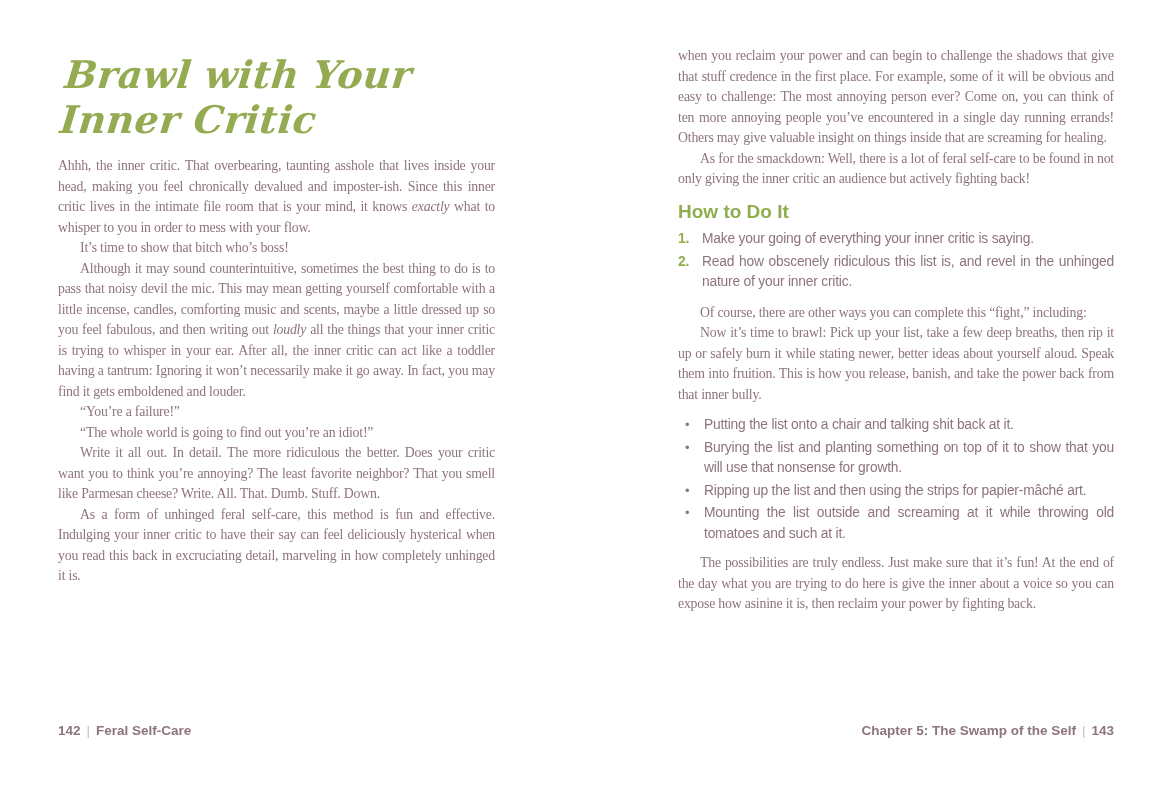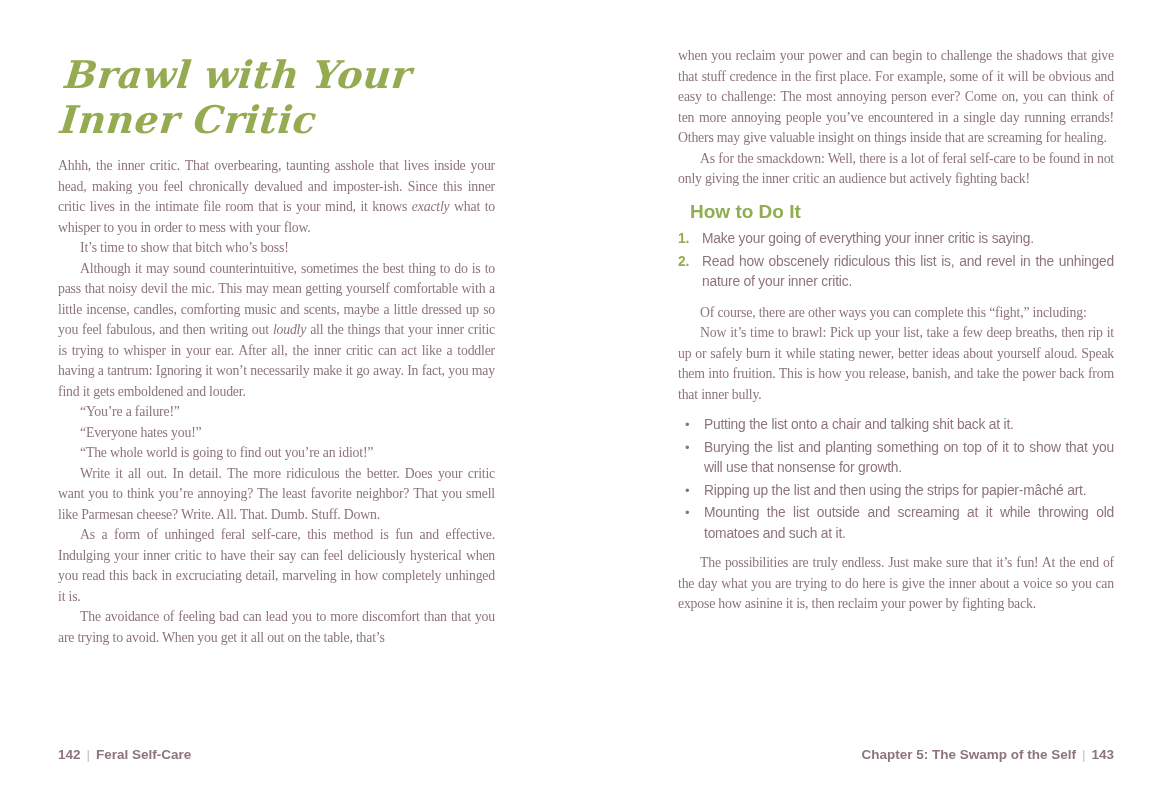--- a/index.html
+++ b/index.html
@@ -18,34 +18,34 @@
     color:#94ab51;font-family:"DejaVu Serif", serif;font-style:italic;font-weight:bold;
     font-size:38px;line-height:45px;margin:0 0 14px 0;text-align:left;
     transform:skewX(-6deg);transform-origin:left bottom;letter-spacing:0.5px;
   }
   p{margin:0;padding:0;font-family:Liberation Serif, serif;}
   .indent{text-indent:22px;}
   em{font-style:italic;}
 
   .section-heading{
     color:#8fae4e;font-size:19px;font-weight:bold;letter-spacing:0;
-    margin:12px 0 7px 12px;text-align:left;
+    margin:12px 0 7px 0;text-align:left;
   }
   .olist{margin:0 0 10px 0;}
   .oitem{display:flex;margin:0 0 2px 0;}
   .onum{flex:0 0 24px;color:#8fae4e;font-weight:bold;}
   .otext{flex:1;text-align:justify;}
 
   .ulist{margin:10px 0 9px 0;}
   .uitem{display:flex;margin:0 0 2px 0;}
   .umark{flex:0 0 26px;box-sizing:border-box;padding-left:7px;font-size:13px;}
   .utext{flex:1;text-align:justify;}
 
   .footer{
-    position:absolute;top:747px;color:#8d747d;font-size:13.5px;letter-spacing:0;
+    position:absolute;top:723px;color:#8d747d;font-size:13.5px;letter-spacing:0;
     font-weight:bold;
   }
   .footer-left{left:58px;text-align:left;}
   .footer-right{right:59px;}
   .fsep{color:#c9b9bf;font-weight:normal;padding:0 6px;}
 </style>
 </head>
 <body>
 
 <div class="spread">
@@ -56,26 +56,24 @@
       <div>Inner Critic</div>
     </div>
 
     <p><span>Ahhh, the inner critic. That overbearing, taunting asshole that lives inside your head, making you feel chronically devalued and imposter-ish. Since this inner critic lives in the intimate file room that is your mind, it knows </span><em>exactly</em><span> what to whisper to you in order to mess with your flow.</span></p>
 
     <p class="indent">It’s time to show that bitch who’s boss!</p>
 
     <p class="indent"><span>Although it may sound counterintuitive, sometimes the best thing to do is to pass that noisy devil the mic. This may mean getting yourself comfortable with a little incense, candles, comforting music and scents, maybe a little dressed up so you feel fabulous, and then writing out </span><em>loudly</em><span> all the things that your inner critic is trying to whisper in your ear. After all, the inner critic can act like a toddler having a tantrum: Ignoring it won’t necessarily make it go away. In fact, you may find it gets emboldened and louder.</span></p>
 
     <p class="indent">“You’re a failure!”</p>
-    <p class="indent">“Everyone hates you!”</p>
     <p class="indent">“The whole world is going to find out you’re an idiot!”</p>
 
     <p class="indent">Write it all out. In detail. The more ridiculous the better. Does your critic want you to think you’re annoying? The least favorite neighbor? That you smell like Parmesan cheese? Write. All. That. Dumb. Stuff. Down.</p>
     <p class="indent">As a form of unhinged feral self-care, this method is fun and effective. Indulging your inner critic to have their say can feel deliciously hysterical when you read this back in excruciating detail, marveling in how completely unhinged it is.</p>
-    <p class="indent">The avoidance of feeling bad can lead you to more discomfort than that you are trying to avoid. When you get it all out on the table, that’s</p>
   </div>
 
   <div class="text-col col-right">
     <p>when you reclaim your power and can begin to challenge the shadows that give that stuff credence in the first place. For example, some of it will be obvious and easy to challenge: The most annoying person ever? Come on, you can think of ten more annoying people you’ve encountered in a single day running errands! Others may give valuable insight on things inside that are screaming for healing.</p>
     <p class="indent">As for the smackdown: Well, there is a lot of feral self-care to be found in not only giving the inner critic an audience but actively fighting back!</p>
 
     <div class="section-heading">How to Do It</div>
 
     <div class="olist">
       <div class="oitem">

